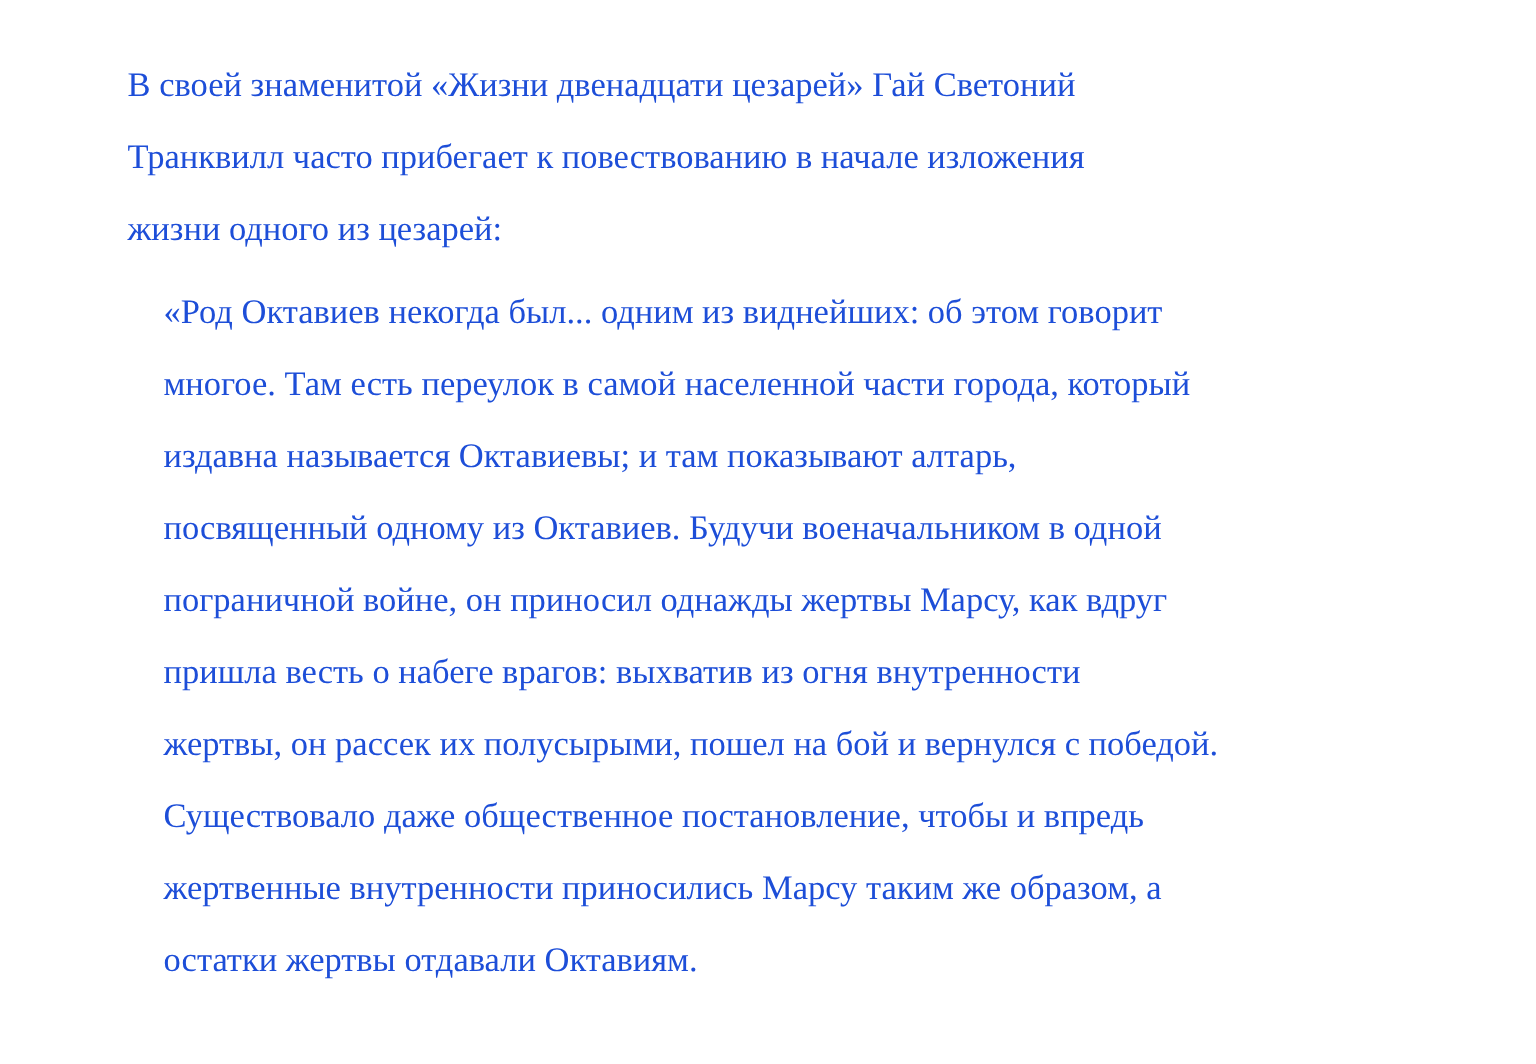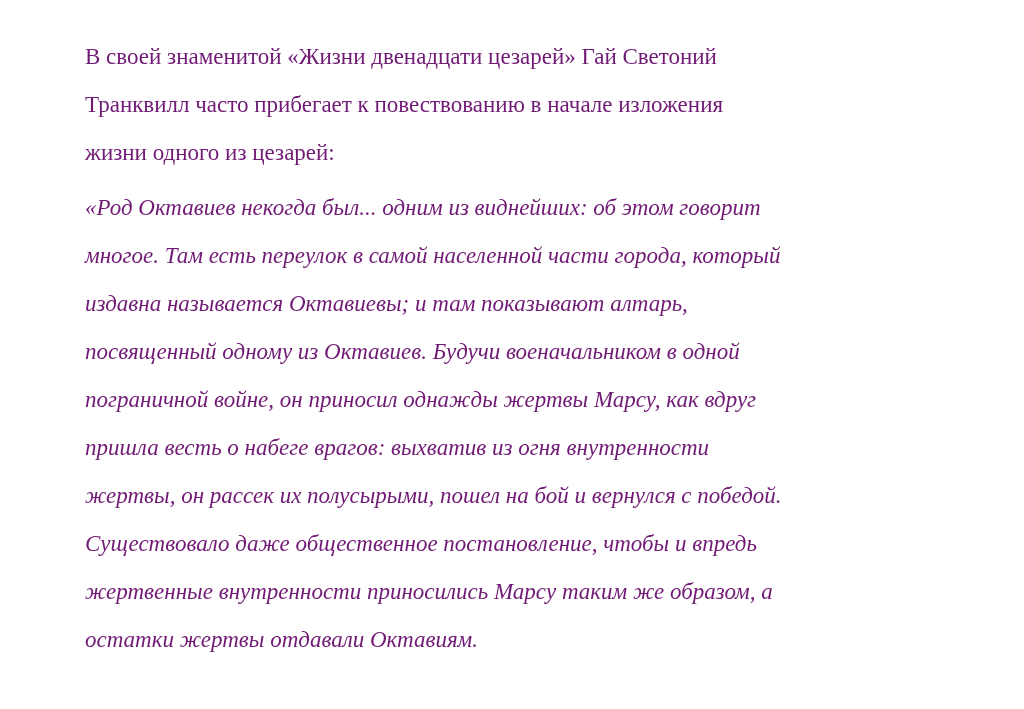--- a/index.html
+++ b/index.html
@@ -20,28 +20,28 @@
     position: absolute;
     left: 85px;
     top: 33px;
     width: 880px;
   }
   .para {
     margin: 0;
     font-size: 23px;
     line-height: 48px;
     white-space: pre-line; 
-    color: #701a75;
+    color: #1d4ed8;
   }
   .para.intro {
     font-style: normal;
     margin-bottom: 7px;
   }
   .para.quote {
-    font-style: italic;
+    margin-left: 24px;
   }
 </style>
 </head>
 <body>
 
 <div class="page">
   <div class="content">
     <p class="para intro">В своей знаменитой «Жизни двенадцати цезарей» Гай Светоний
 Транквилл часто прибегает к повествованию в начале изложения
 жизни одного из цезарей:</p>

